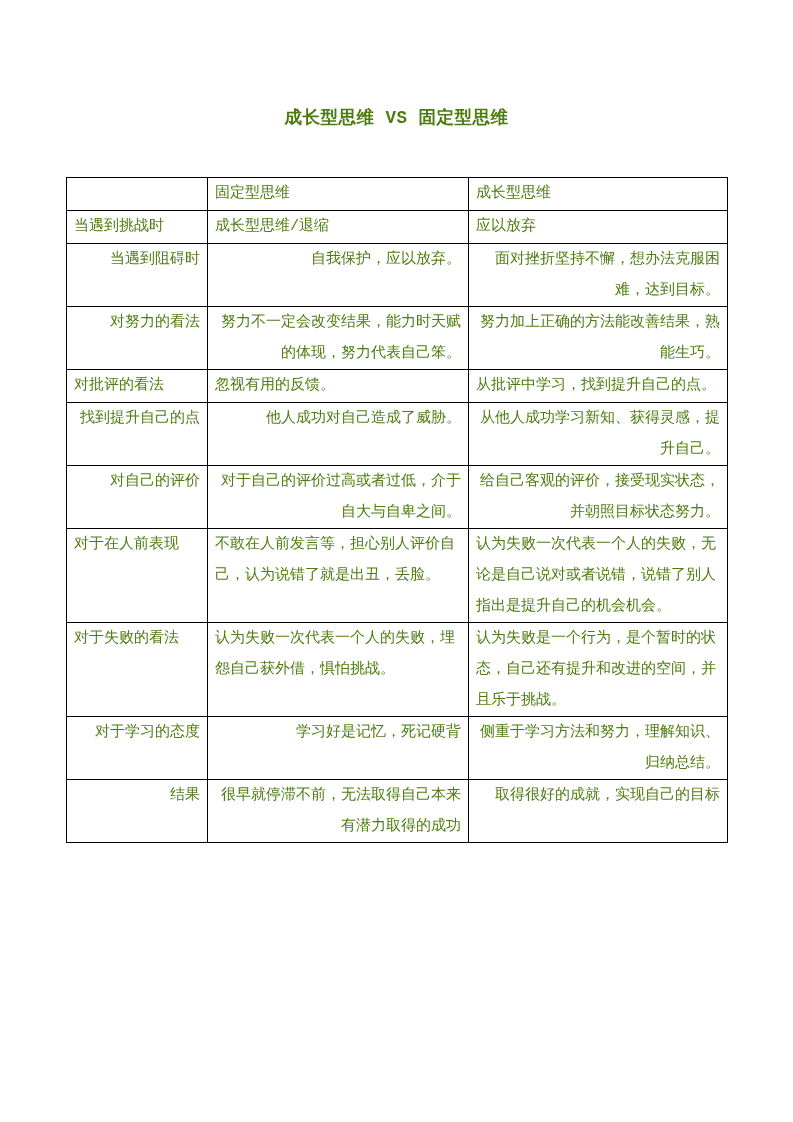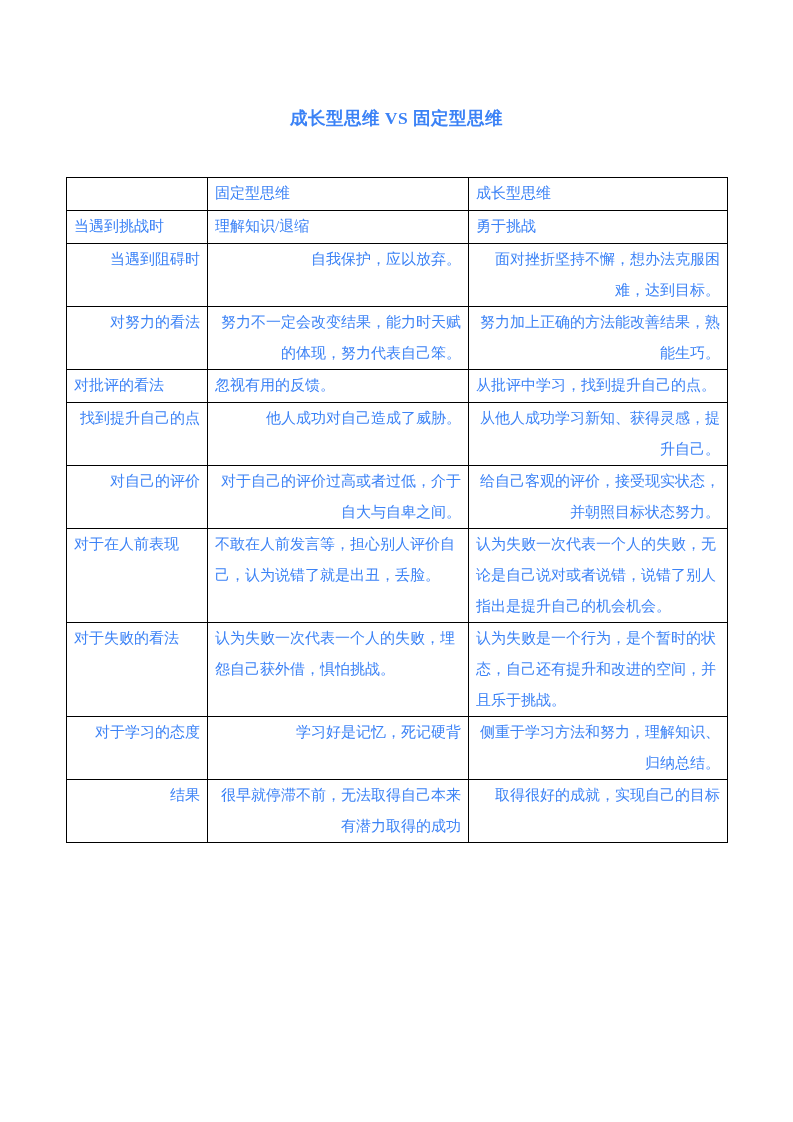--- a/index.html
+++ b/index.html
@@ -5,22 +5,22 @@
   html, body {
     margin: 0;
     padding: 0;
     background: #ffffff;
   }
   .page {
     position: relative;
     width: 793px;
     height: 1122px;
     background: #ffffff;
-    color: #3b82f6;
-    font-family: Liberation Serif, serif;
+    color: #4d7c0f;
+    font-family: Liberation Mono, monospace;
     overflow: hidden;
   }
   .doc-title {
     position: absolute;
     top: 105px;
     left: 0;
     right: 0;
     text-align: center;
     font-size: 17.5px;
     font-weight: bold;
@@ -67,22 +67,22 @@
     </colgroup>
     <tbody>
       <tr class="r1">
         <td class="label-cell"></td>
         <td>固定型思维</td>
         <td>成长型思维</td>
       </tr>
 
       <tr class="r1">
         <td class="label-cell">当遇到挑战时</td>
-        <td>理解知识/退缩</td>
-        <td>勇于挑战</td>
+        <td>成长型思维/退缩</td>
+        <td>应以放弃</td>
       </tr>
 
       <tr class="r2">
         <td class="label-cell">当遇到阻碍时</td>
         <td>自我保护，应以放弃。</td>
         <td>面对挫折坚持不懈，想办法克服困难，达到目标。</td>
       </tr>
 
       <tr class="r2">
         <td class="label-cell">对努力的看法</td>

